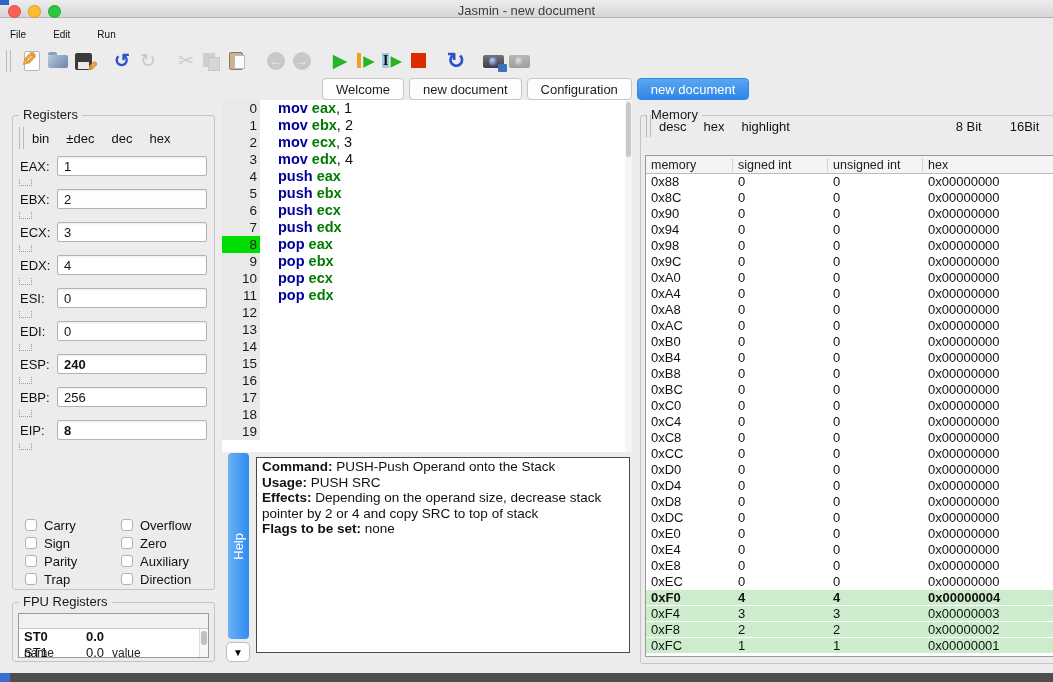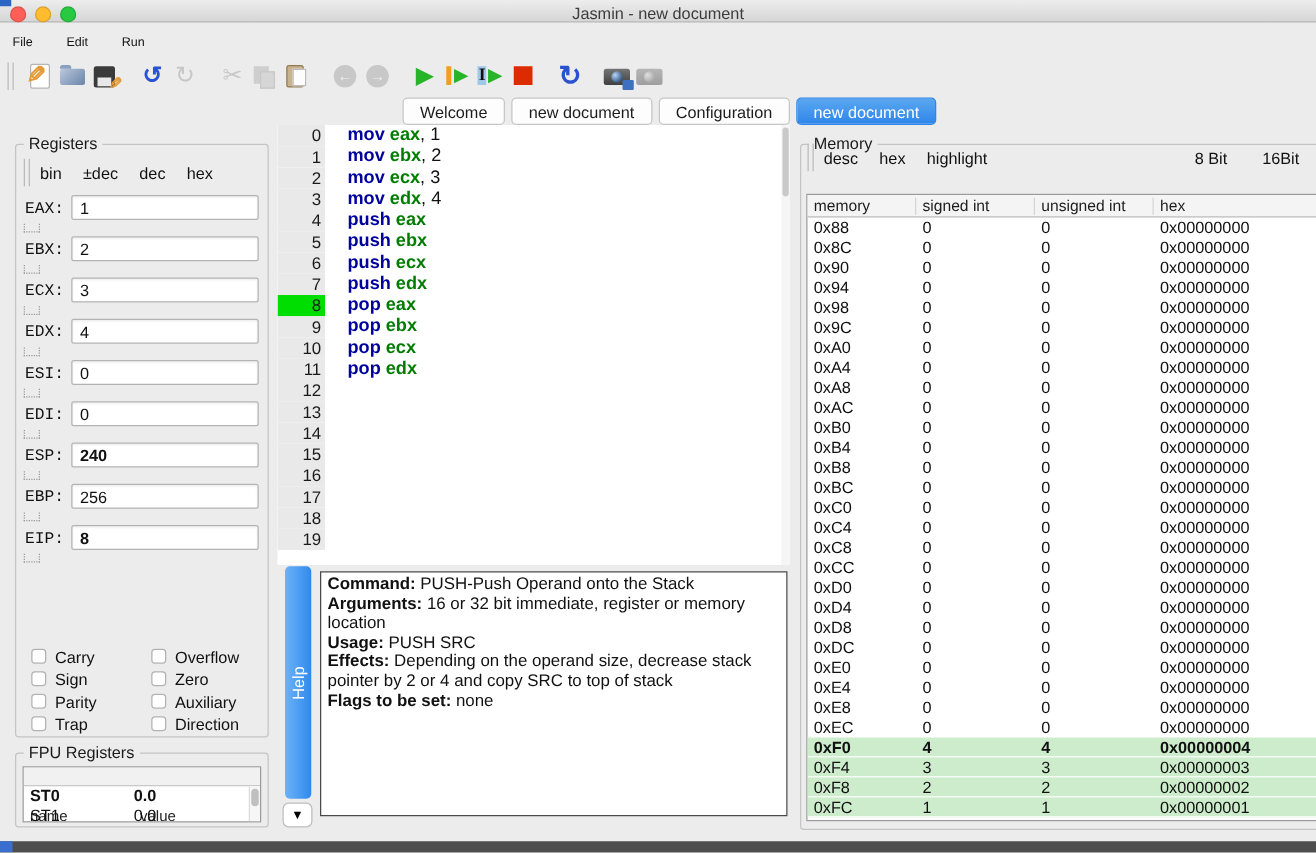--- a/index.html
+++ b/index.html
@@ -54,36 +54,36 @@
   .tab.active{background:linear-gradient(var(--accent-light,#5aa7f0),var(--accent,#2f86ea));
               border-color:#2f86ea;color:#fff;}
   
   .group{position:absolute;border:1px solid #c4c4c4;border-radius:3px;}
   .legend{position:absolute;top:-9px;left:6px;background:#ececec;padding:0 4px;font-size:13px;color:#1a1a1a;}
   
   #reg-toolbar{position:absolute;left:6px;top:12px;height:20px;display:flex;align-items:center;}
   .flatbtn{font-size:13px;color:#111;margin-right:17px;}
   .reg-rows{position:absolute;left:0;top:40px;right:0;}
   .reg-row{position:relative;height:33px;}
-  .reg-label{position:absolute;left:7px;top:3px;font-size:13px;font-family:Liberation Mono, monospace;}
+  .reg-label{position:absolute;left:7px;top:3px;font-size:13px;}
   .reg-field{position:absolute;left:44px;right:7px;top:0;height:20px;background:#fff;
              border:1px solid #b3b3b3;border-radius:2px;font-size:13px;padding:2px 6px;
              box-shadow:inset 0 1px 2px rgba(0,0,0,.08);}
   .reg-field.bold{font-weight:bold;}
   .expander{position:absolute;left:6px;top:23px;width:13px;height:7px;border:1px dotted #9a9a9a;border-top:none;}
   #flags{position:absolute;left:12px;top:400px;right:6px;display:grid;grid-template-columns:96px 1fr;row-gap:0;}
   .flag{display:flex;align-items:center;height:18px;font-size:13px;}
   .cb{width:12px;height:12px;background:#fff;border:1px solid #b2b2b2;border-radius:3px;margin-right:7px;flex:0 0 auto;}
   
   #fpu-table{position:absolute;left:5px;right:5px;top:10px;bottom:3px;background:#fff;border:1px solid #9a9a9a;overflow:hidden;}
   .fpu-hdr{display:flex;height:15px;background:#f1f1f1;border-bottom:1px solid #c9c9c9;font-size:12px;color:#222;}
   .fpu-hdr span{padding:0 5px;border-right:1px solid #d7d7d7;margin-top:32px;}
   .fpu-hdr span:first-child{width:88px;}
   .fpu-row{display:flex;height:16px;font-size:13px;}
-  .fpu-row span:first-child{width:88px;padding:0 5px;}
+  .fpu-row span:first-child{width:67px;padding:0 5px;}
   .fpu-row.bold{font-weight:bold;}
   #fpu-sb{position:absolute;right:0;top:15px;bottom:0;width:9px;background:#f6f6f6;border-left:1px solid #ddd;}
   #fpu-thumb{position:absolute;left:1px;top:2px;width:6px;height:14px;background:#c0c0c0;border-radius:3px;}
   
   #editor{position:absolute;left:222px;top:100px;width:410px;height:352px;background:#fff;overflow:hidden;}
   .line{display:flex;height:17px;}
   .gutter{width:38px;flex:0 0 auto;background:#e9e9e9;color:#1a1a1a;text-align:right;
           padding-right:3px;font-size:13.5px;line-height:17px;}
   .line.current .gutter{background:var(--cur-line,#00dd00);}
   .code{padding-left:18px;font-size:14.5px;line-height:17px;white-space:pre;}
@@ -424,21 +424,20 @@
   </div>
 
   <div id="help-bar">
     <span id="help-label">Help</span>
   </div>
   <div id="help-collapse">
     <span>▼</span>
   </div>
   <div id="help-box">
       <div><b>Command:</b> PUSH-Push Operand onto the Stack</div>
-      <div><b>Arguments:</b> 16 or 32 bit immediate, register or memory location</div>
       <div><b>Usage:</b> PUSH SRC</div>
       <div><b>Effects:</b> Depending on the operand size, decrease stack pointer by 2 or 4 and copy SRC to top of stack</div>
       <div><b>Flags to be set:</b> none</div>
     </div>
 
   <div class="group" id="mem-group" style="left:640px;top:115px;width:464px;height:549px;">
     <span class="legend">Memory</span>
     <div id="mem-toolbar">
       <span class="handle"></span>
     <span class="flatbtn">desc</span>

